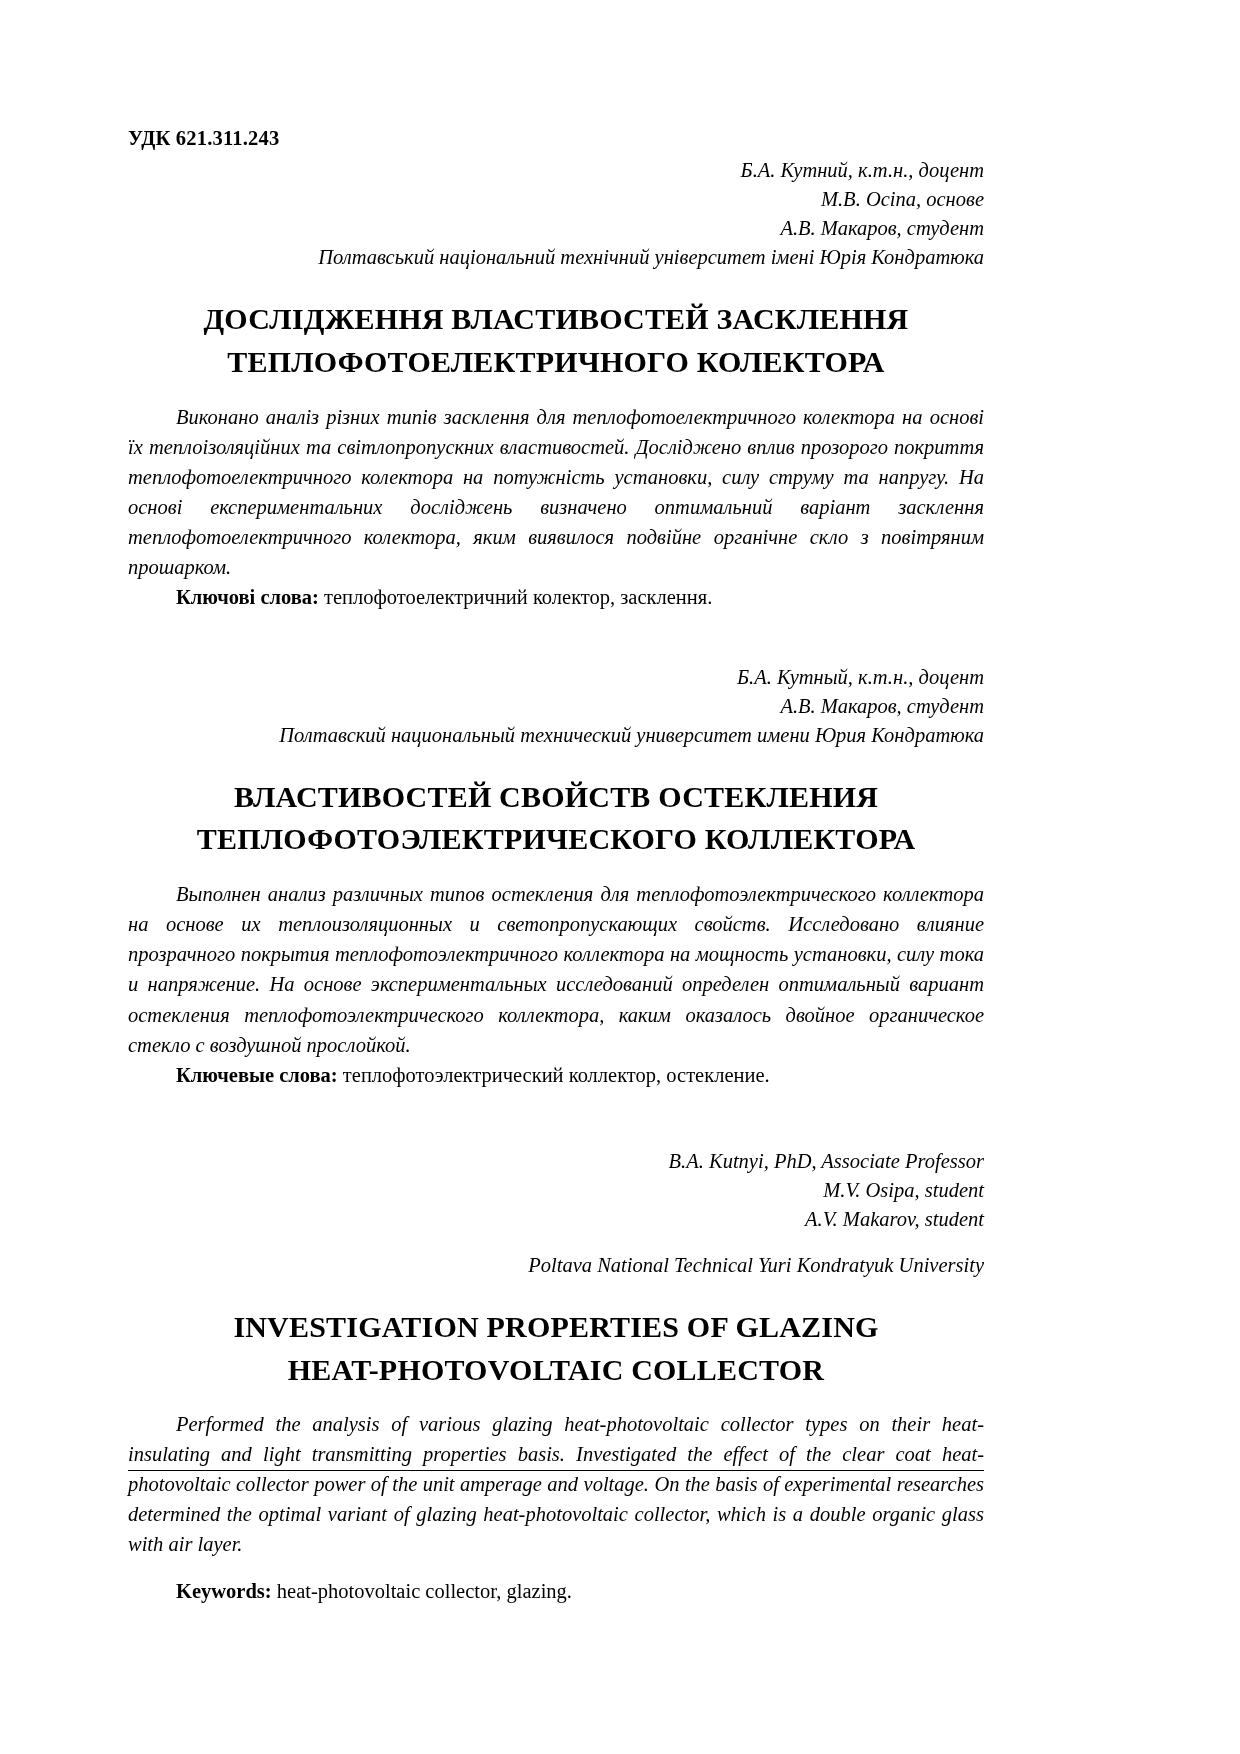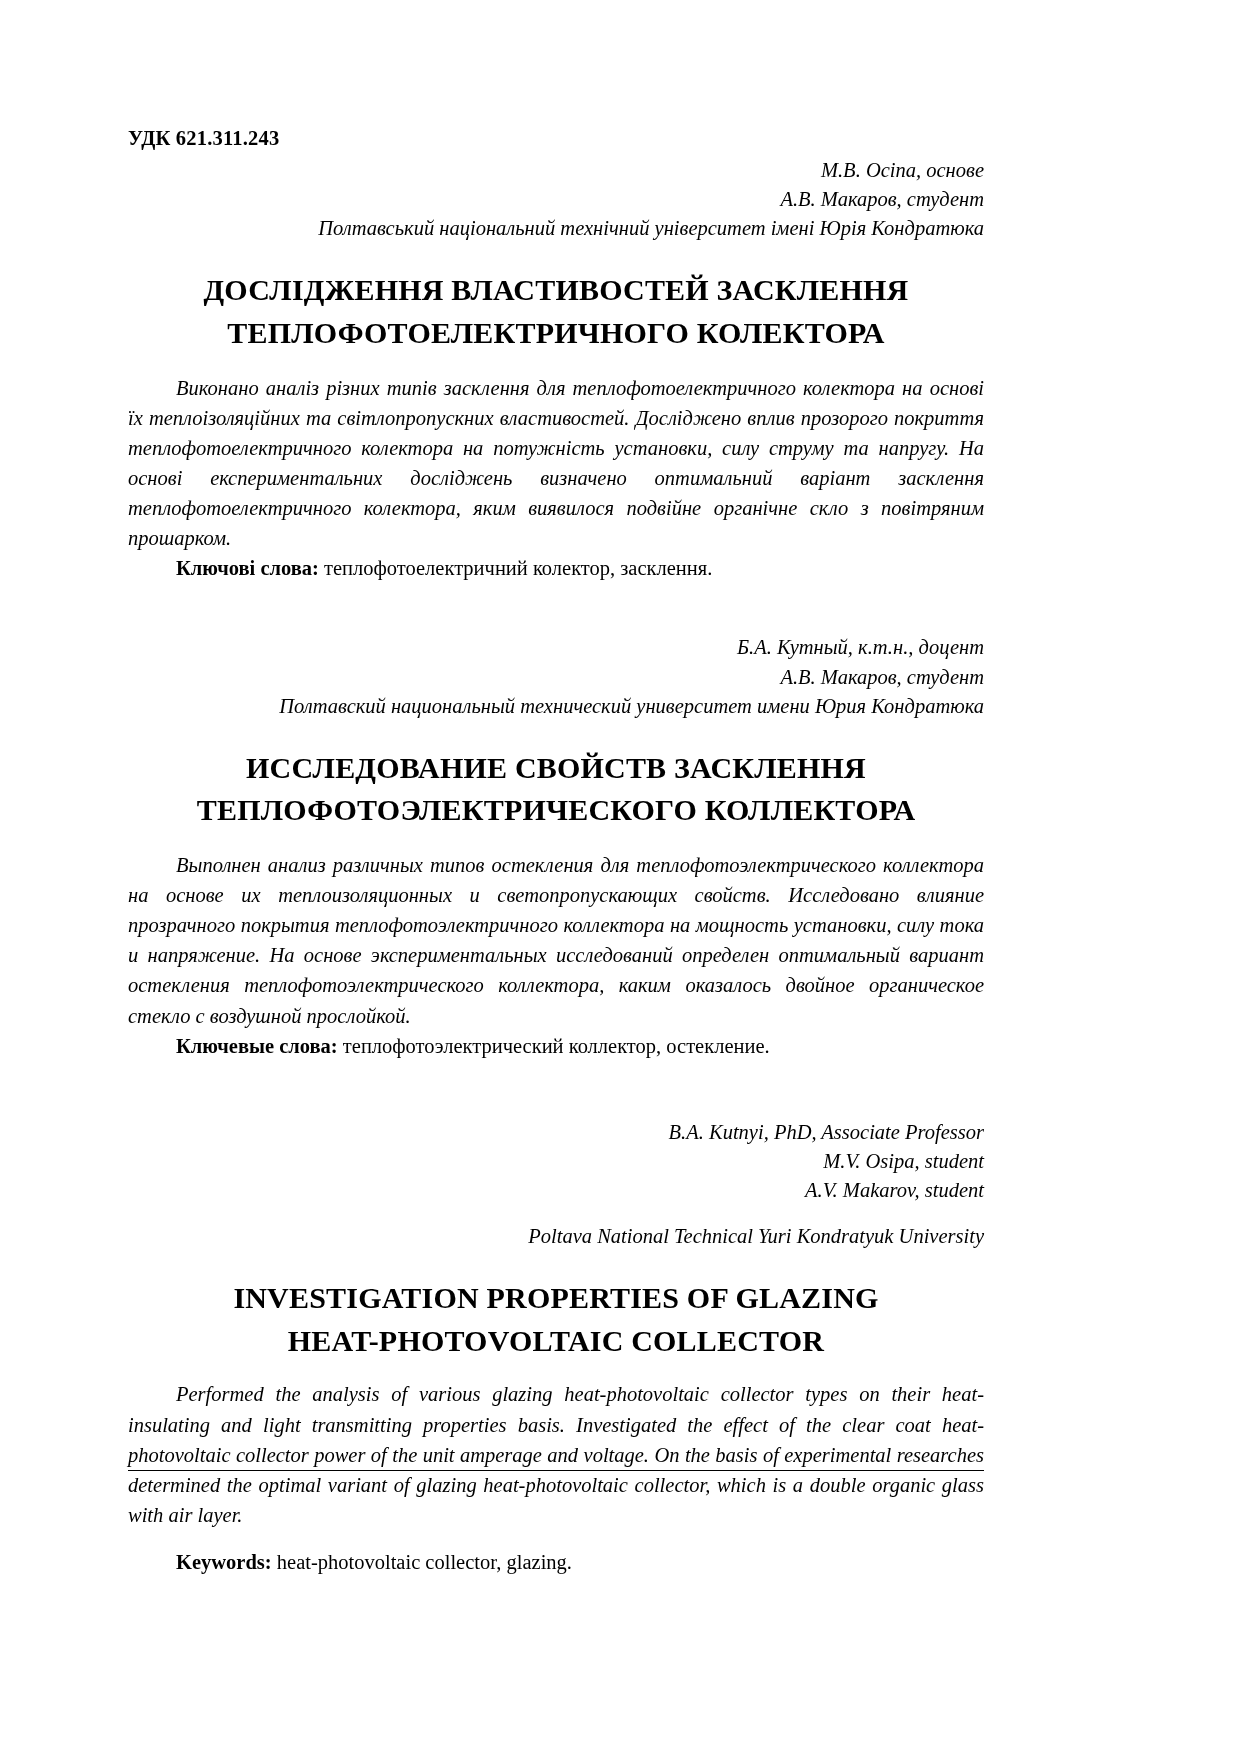--- a/index.html
+++ b/index.html
@@ -96,20 +96,21 @@
 </style>
 </head>
 <body>
 
 <div class="page">
 
   <div class="udk">УДК 621.311.243</div>
 
   <div>
     <div class="authors">
+      <div>Б.А. Кутний, к.т.н., доцент</div>
       <div>М.В. Осіпа, основе</div>
       <div>А.В. Макаров, студент</div>
     </div>
     <div class="affil">Полтавський національний технічний університет імені Юрія Кондратюка</div>
     <div class="title">
       <div>ДОСЛІДЖЕННЯ ВЛАСТИВОСТЕЙ ЗАСКЛЕННЯ</div>
       <div>ТЕПЛОФОТОЕЛЕКТРИЧНОГО КОЛЕКТОРА</div>
     </div>
     <div class="abstract">Виконано аналіз різних типів засклення для теплофотоелектричного колектора на основі їх теплоізоляційних та світлопропускних властивостей. Досліджено вплив прозорого покриття теплофотоелектричного колектора на потужність установки, силу струму та напругу. На основі експериментальних досліджень визначено оптимальний варіант засклення теплофотоелектричного колектора, яким виявилося подвійне органічне скло з повітряним прошарком.</div>
     <div class="keywords">
@@ -120,21 +121,21 @@
 
   <div class="block-gap-1"></div>
 
   <div>
     <div class="authors">
       <div>Б.А. Кутный, к.т.н., доцент</div>
       <div>А.В. Макаров, студент</div>
     </div>
     <div class="affil">Полтавский национальный технический университет имени Юрия Кондратюка</div>
     <div class="title">
-      <div>ИССЛЕДОВАНИЕ СВОЙСТВ ЗАСКЛЕННЯ</div>
+      <div>ВЛАСТИВОСТЕЙ СВОЙСТВ ОСТЕКЛЕНИЯ</div>
       <div>ТЕПЛОФОТОЭЛЕКТРИЧЕСКОГО КОЛЛЕКТОРА</div>
     </div>
     <div class="abstract">Выполнен анализ различных типов остекления для теплофотоэлектрического коллектора на основе их теплоизоляционных и светопропускающих свойств. Исследовано влияние прозрачного покрытия теплофотоэлектричного коллектора на мощность установки, силу тока и напряжение. На основе экспериментальных исследований определен оптимальный вариант остекления теплофотоэлектрического коллектора, каким оказалось двойное органическое стекло с воздушной прослойкой.</div>
     <div class="keywords">
       <b>Ключевые слова:</b>
       <span>теплофотоэлектрический коллектор, остекление.</span>
     </div>
   </div>
 
   <div class="block-gap-2"></div>

